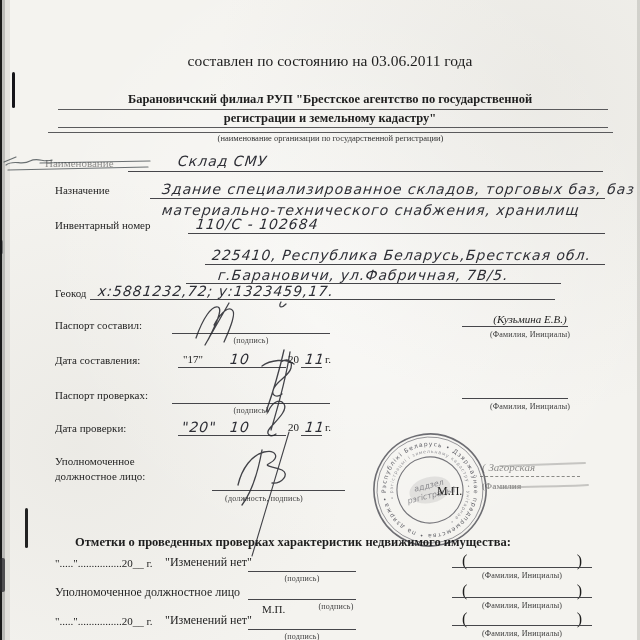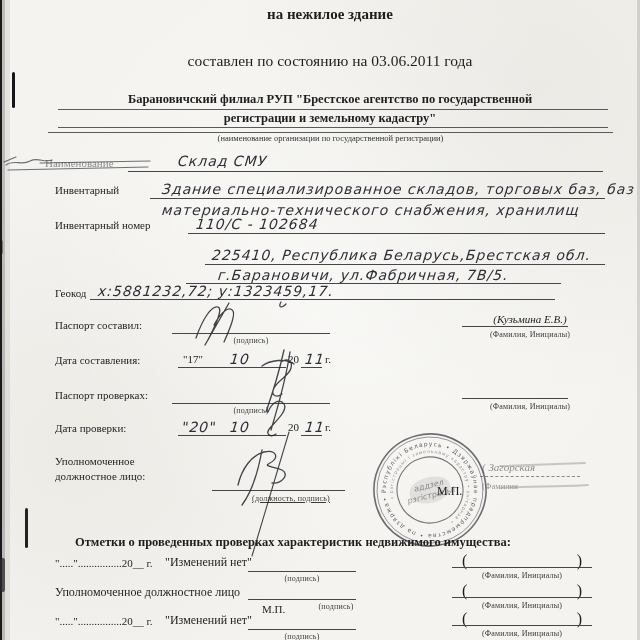--- a/index.html
+++ b/index.html
@@ -33,35 +33,34 @@
 
   <div class="edge" style="left:0;width:2px;background:#1a1a1a;"></div>
   <div class="edge" style="left:2px;width:3px;background:rgba(45,45,45,.28);"></div>
   <div class="edge" style="left:5px;width:5px;background:rgba(120,114,104,.12);"></div>
   <div class="edge" style="left:637px;width:3px;background:rgba(110,108,100,.22);"></div>
   <div class="mark" style="left:12px;top:72px;width:3px;height:36px;"></div>
   <div class="mark" style="left:25px;top:508px;width:3px;height:40px;background:#222;"></div>
   <div class="mark" style="left:0;top:558px;width:5px;height:34px;background:#2a2a2e;opacity:.75;"></div>
   <div class="mark" style="left:0;top:240px;width:3px;height:14px;opacity:.4;"></div>
 
-  <div class="t big b ctr" style="left:30px;top:6px;width:600px;">на нежилое здание</div>
   <div class="t big ctr" style="left:30px;top:52px;width:600px;font-size:15.5px;">составлен по состоянию на 03.06.2011 года</div>
 
   <div class="t org ctr" style="left:30px;top:92px;width:600px;">Барановичский филиал РУП "Брестское агентство по государственной</div>
   <div class="ul ul-soft" style="left:58px;top:109px;width:550px;"></div>
   <div class="t org ctr" style="left:30px;top:111px;width:600px;">регистрации и земельному кадастру"</div>
   <div class="ul ul-soft" style="left:58px;top:127px;width:550px;"></div>
   <div class="ul ul-soft" style="left:48px;top:132px;width:565px;"></div>
   <div class="t ctr" style="left:48px;top:134px;width:565px;font-size:8.5px;color:#333;">(наименование организации по государственной регистрации)</div>
 
   <div class="t lbl fade" style="left:45px;top:157px;">Наименование</div>
   <div class="t hand" style="left:178px;top:153px;">Склад СМУ</div>
   <div class="ul" style="left:128px;top:171px;width:475px;"></div>
 
-  <div class="t lbl" style="left:55px;top:184px;">Инвентарный</div>
+  <div class="t lbl" style="left:55px;top:184px;">Назначение</div>
   <div class="t hand" style="left:162px;top:181px;">Здание специализированное складов, торговых баз, баз</div>
   <div class="ul" style="left:150px;top:198px;width:455px;"></div>
   <div class="t hand" style="left:162px;top:202px;">материально-технического снабжения, хранилищ</div>
 
   <div class="t lbl" style="left:55px;top:219px;">Инвентарный номер</div>
   <div class="t hand" style="left:196px;top:216px;">110/С - 102684</div>
   <div class="ul" style="left:188px;top:233px;width:417px;"></div>
 
   <div class="t hand" style="left:212px;top:247px;">225410, Республика Беларусь,Брестская обл.</div>
   <div class="ul" style="left:205px;top:264px;width:400px;"></div>
@@ -99,24 +98,24 @@
   <div class="t hand" style="left:230px;top:419px;">10</div>
   <div class="ul" style="left:178px;top:435px;width:108px;"></div>
   <div class="t lbl" style="left:288px;top:421px;">20</div>
   <div class="t hand" style="left:305px;top:419px;">11</div>
   <div class="ul" style="left:301px;top:435px;width:21px;"></div>
   <div class="t lbl" style="left:325px;top:421px;">г.</div>
 
   <div class="t lbl" style="left:55px;top:455px;">Уполномоченное</div>
   <div class="t lbl" style="left:55px;top:470px;">должностное лицо:</div>
   <div class="ul" style="left:212px;top:490px;width:133px;"></div>
-  <div class="t cap" style="left:216px;top:494px;width:150px;text-decoration:underline;">(должность, подпись)</div>
+  <div class="t cap" style="left:189px;top:494px;width:150px;">(должность, подпись)</div>
   <div class="t nm fade" style="left:482px;top:461px;width:110px;text-align:left;">( Загорская</div>
   <div class="ul" style="left:480px;top:476px;width:100px;border-bottom:1px dashed #8a8a86;"></div>
-  <div class="t fade" style="left:482px;top:482px;font-size:8.5px;color:#3a3a3a;">(Фамилия</div>
+  <div class="t fade" style="left:482px;top:482px;font-size:8.5px;color:#3a3a3a;font-weight:bold;">(Фамилия</div>
 
   <svg style="left:367px;top:427px;" width="126" height="126" viewBox="0 0 126 126">
     <defs>
       <path id="rimpath" d="M 19,63 a 44,44 0 1 1 88,0 a 44,44 0 1 1 -88,0"></path>
       <path id="innpath" d="M 26,63 a 37,37 0 1 1 74,0 a 37,37 0 1 1 -74,0"></path>
     </defs>
     <g transform="rotate(-14 63 63)" fill="none">
       <circle cx="63" cy="63" r="56" stroke="#4b4b53" stroke-width="1.6" opacity=".8"></circle>
       <circle cx="63" cy="63" r="53" stroke="#4b4b53" stroke-width=".8" opacity=".65"></circle>
       <circle cx="63" cy="63" r="33" stroke="#4b4b53" stroke-width="1.1" opacity=".75"></circle>

